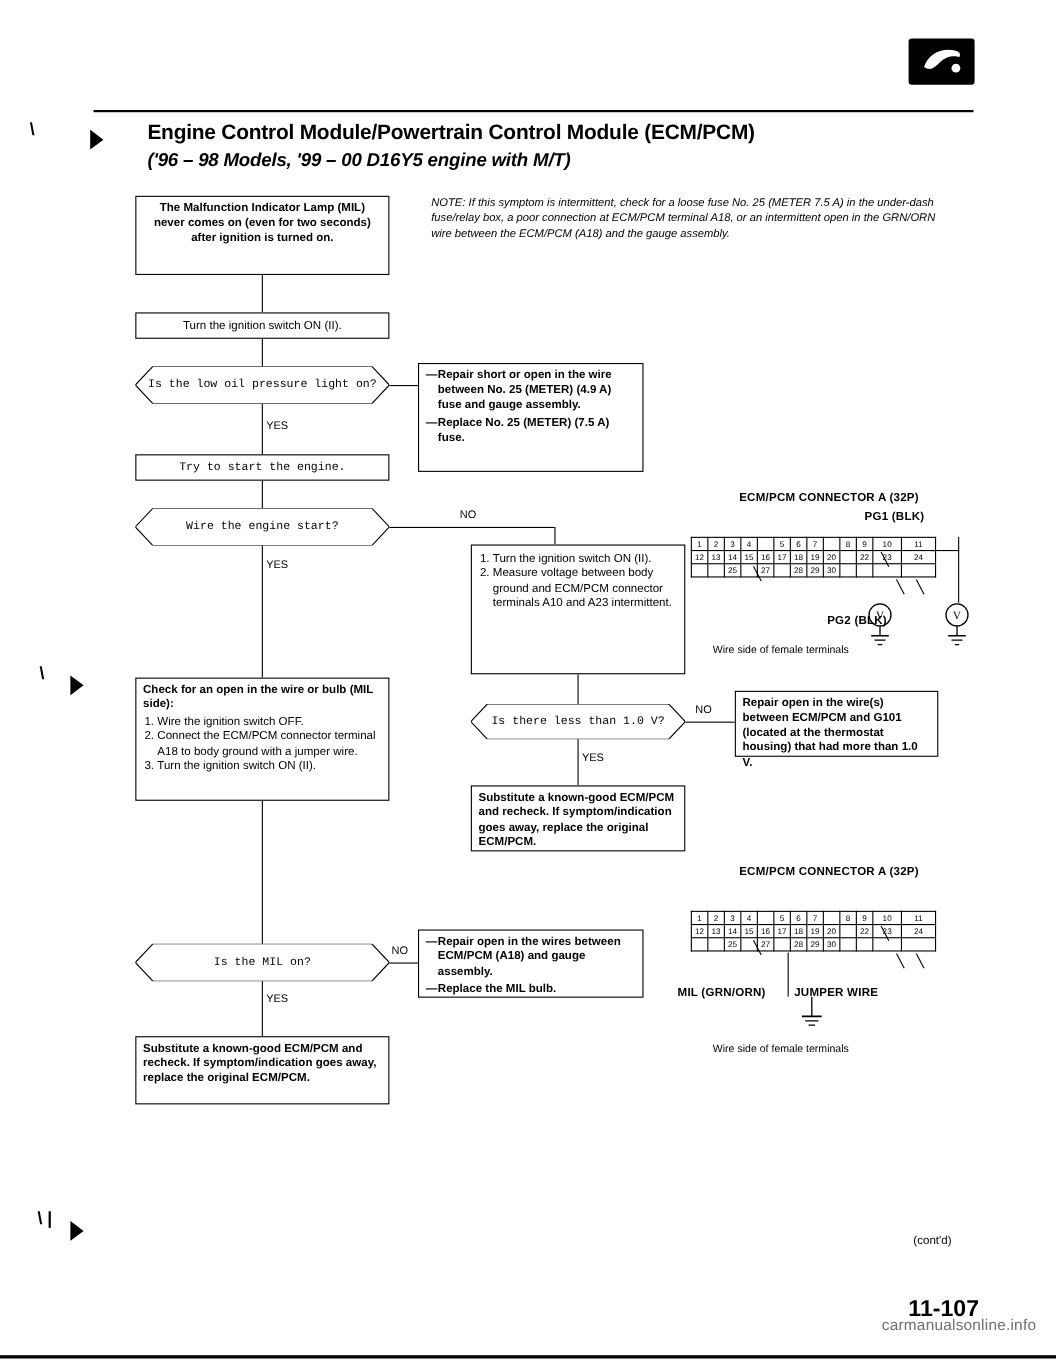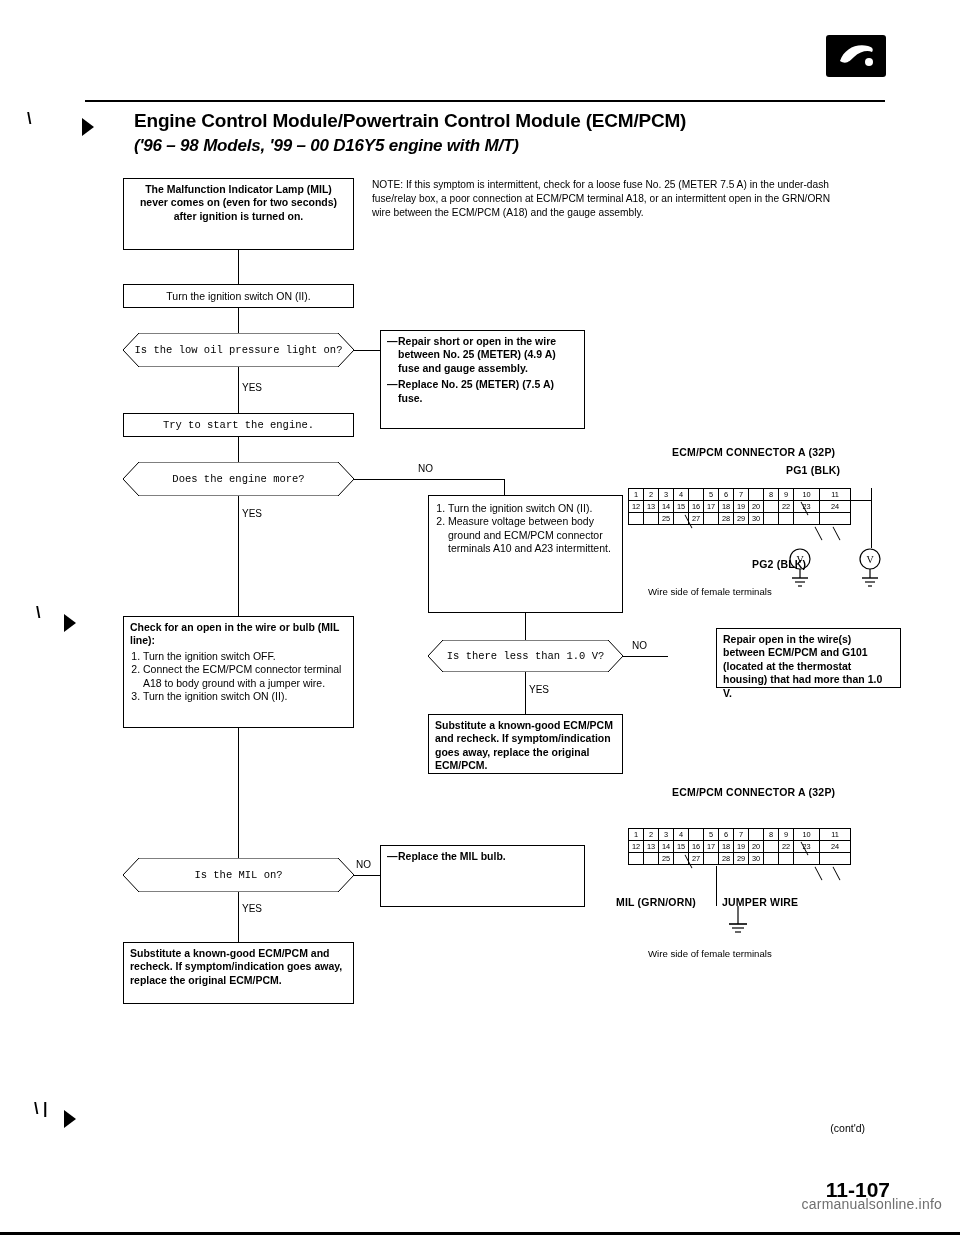--- a/index.html
+++ b/index.html
@@ -65,21 +65,21 @@
 </div>
 <div class="leftmark" style="left:64px;top:614px;">
   <div class="tri"></div>
   <div class="tick" style="left:-28px;top:-10px;">\</div>
 </div>
 <div class="leftmark" style="left:64px;top:1110px;">
   <div class="tri"></div>
   <div class="tick" style="left:-30px;top:-10px;">\ |</div>
 </div>
 
-<div class="note" style="left:372px;top:178px;width:475px;">NOTE: If this symptom is intermittent, check for a loose fuse No. 25 (METER 7.5 A) in the under-dash fuse/relay box, a poor connection at ECM/PCM terminal A18, or an intermittent open in the GRN/ORN wire between the ECM/PCM (A18) and the gauge assembly.</div>
+<div class="note" style="left:392px;top:178px;width:475px;font-style:italic;">NOTE: If this symptom is intermittent, check for a loose fuse No. 25 (METER 7.5 A) in the under-dash fuse/relay box, a poor connection at ECM/PCM terminal A18, or an intermittent open in the GRN/ORN wire between the ECM/PCM (A18) and the gauge assembly.</div>
 
 <div class="box" style="left:123px;top:178px;width:231px;height:72px;">
   <div class="pad t10 b ctr">The Malfunction Indicator Lamp (MIL) never comes on (even for two seconds) after ignition is turned on.</div>
 </div>
 <div class="vline" style="left:238px;top:250px;height:34px;"></div>
 
 <div class="box" style="left:123px;top:284px;width:231px;height:24px;">
   <div class="pad t10 ctr" style="padding-top:5px;">Turn the ignition switch ON (II).</div>
 </div>
 <div class="vline" style="left:238px;top:308px;height:25px;"></div>
@@ -97,21 +97,21 @@
 
 <div class="box" style="left:123px;top:413px;width:231px;height:24px;">
   <div class="pad t10 ctr" style="padding-top:5px;font-family:Liberation Mono, monospace;">Try to start the engine.</div>
 </div>
 <div class="vline" style="left:238px;top:437px;height:25px;"></div>
 
 <div class="diamond" style="left:123px;top:462px;width:231px;height:34px;">
   <svg width="231" height="34" viewBox="0 0 231 34">
       <polygon points="0,17 16,0 215,0 231,17 215,34 16,34" fill="#fff" stroke="#000" stroke-width="1"></polygon>
     </svg>
-  <div class="dtext">Does the engine more?</div>
+  <div class="dtext">Wire the engine start?</div>
 </div>
 <div class="hline" style="left:354px;top:479px;width:150px;"></div>
 <div class="lbl" style="left:418px;top:463px;">NO</div>
 <div class="vline" style="left:504px;top:479px;height:16px;"></div>
 <div class="vline" style="left:238px;top:496px;height:120px;"></div>
 <div class="lbl" style="left:242px;top:508px;">YES</div>
 
 <div class="box" style="left:380px;top:330px;width:205px;height:99px;">
   <div class="pad t10 b">
     <ul class="dash">
@@ -135,33 +135,33 @@
   <svg width="195" height="32" viewBox="0 0 195 32">
       <polygon points="0,16 15,0 180,0 195,16 180,32 15,32" fill="#fff" stroke="#000" stroke-width="1"></polygon>
     </svg>
   <div class="dtext">Is there less than 1.0 V?</div>
 </div>
 <div class="hline" style="left:623px;top:656px;width:45px;"></div>
 <div class="lbl" style="left:632px;top:640px;">NO</div>
 <div class="vline" style="left:525px;top:672px;height:42px;"></div>
 <div class="lbl" style="left:529px;top:684px;">YES</div>
 
-<div class="box" style="left:668px;top:628px;width:185px;height:60px;margin-left:48px;">
+<div class="box" style="left:668px;top:628px;width:185px;height:60px;">
   <div class="pad t10 b">Repair open in the wire(s) between ECM/PCM and G101 (located at the thermostat housing) that had more than 1.0 V.</div>
 </div>
 
 <div class="box" style="left:428px;top:714px;width:195px;height:60px;">
   <div class="pad t10 b">Substitute a known-good ECM/PCM and recheck. If symptom/indication goes away, replace the original ECM/PCM.</div>
 </div>
 
 <div class="box" style="left:123px;top:616px;width:231px;height:112px;">
   <div class="pad t10">
-    <div class="b">Check for an open in the wire or bulb (MIL line):</div>
+    <div class="b">Check for an open in the wire or bulb (MIL side):</div>
     <ol class="tight">
-      <li>Turn the ignition switch OFF.</li>
+      <li>Wire the ignition switch OFF.</li>
       <li>Connect the ECM/PCM connector terminal A18 to body ground with a jumper wire.</li>
       <li>Turn the ignition switch ON (II).</li>
     </ol>
   </div>
 </div>
 <div class="vline" style="left:238px;top:728px;height:130px;"></div>
 
 <div class="diamond" style="left:123px;top:858px;width:231px;height:34px;">
   <svg width="231" height="34" viewBox="0 0 231 34">
       <polygon points="0,17 16,0 215,0 231,17 215,34 16,34" fill="#fff" stroke="#000" stroke-width="1"></polygon>
@@ -169,20 +169,21 @@
   <div class="dtext">Is the MIL on?</div>
 </div>
 <div class="hline" style="left:354px;top:875px;width:26px;"></div>
 <div class="lbl" style="left:356px;top:859px;">NO</div>
 <div class="vline" style="left:238px;top:892px;height:50px;"></div>
 <div class="lbl" style="left:242px;top:903px;">YES</div>
 
 <div class="box" style="left:380px;top:845px;width:205px;height:62px;">
   <div class="pad t10 b">
     <ul class="dash">
+      <li>Repair open in the wires between ECM/PCM (A18) and gauge assembly.</li>
       <li>Replace the MIL bulb.</li>
     </ul>
   </div>
 </div>
 
 <div class="box" style="left:123px;top:942px;width:231px;height:62px;">
   <div class="pad t10 b">Substitute a known-good ECM/PCM and recheck. If symptom/indication goes away, replace the original ECM/PCM.</div>
 </div>
 
 <div class="conn-title" style="left:672px;top:446px;">ECM/PCM CONNECTOR A (32P)</div>

